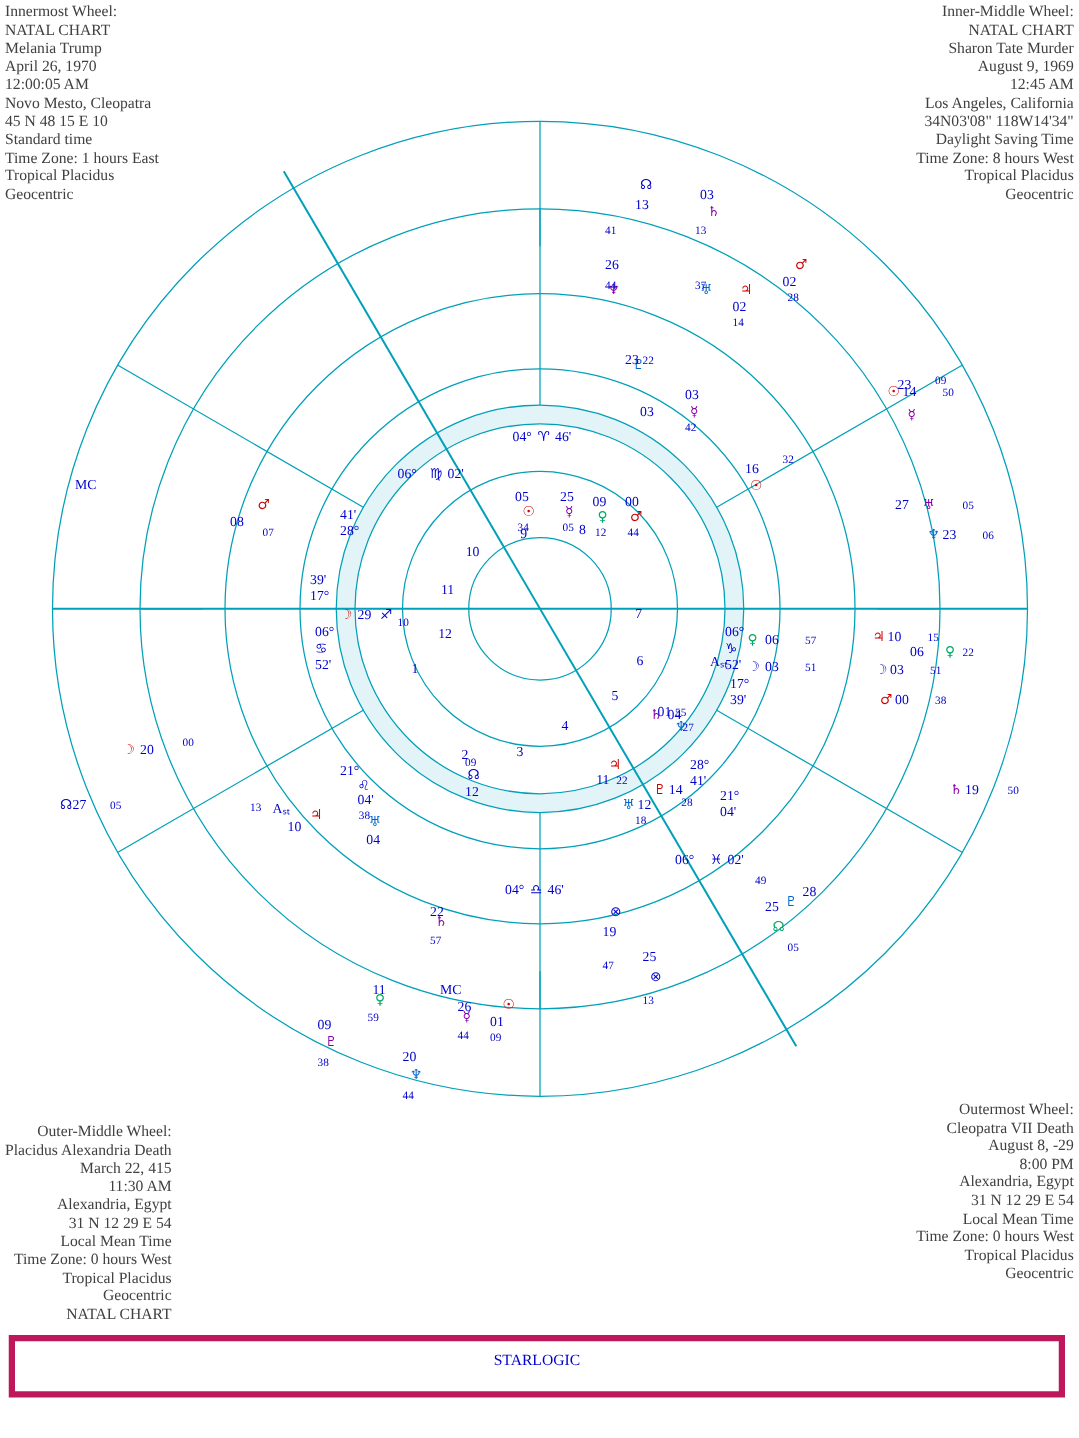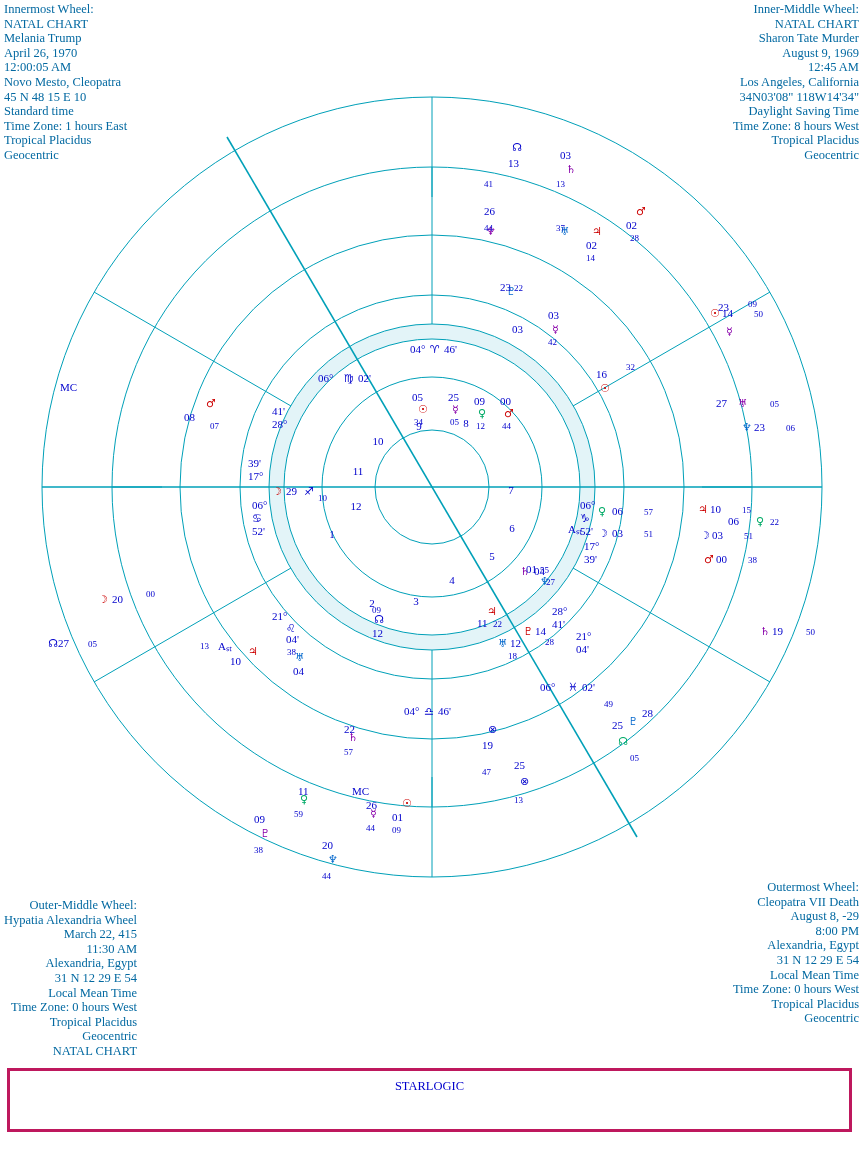--- a/index.html
+++ b/index.html
@@ -1,27 +1,27 @@
 <!DOCTYPE html>
 <html><head>
 <meta charset="utf-8">
 <style>
   html,body{margin:0;padding:0;background:#ffffff;}
   body{width:863px;height:1150px;position:relative;font-family:"Liberation Serif",serif;color:#0000cc;}
-  .corner{position:absolute;font-size:12.5px;line-height:14.6px;color:#0369a1;white-space:nowrap;}
+  .corner{position:absolute;font-size:12.5px;line-height:14.6px;color:#404040;white-space:nowrap;}
   #tl{left:4px;top:2px;text-align:left;}
   #tr{right:4px;top:2px;text-align:right;}
   #bl{left:4px;top:880px;text-align:right;margin-top:18px;}
   #br{right:4px;top:880px;text-align:right;margin-left:24px;}
   .corner div{padding:0;margin:0;}
 
   #wheel{position:absolute;left:0;top:95px;width:863px;height:790px;}
   svg{display:block;}
 
-  #footer{position:absolute;left:7px;top:1068px;width:845px;height:64px;border:3px solid #be185d;box-sizing:border-box;}
+  #footer{position:absolute;left:7px;top:1068px;width:845px;height:50px;border:5px solid #be185d;box-sizing:border-box;}
   #footer .l1{position:absolute;width:100%;top:8px;text-align:center;font-size:12.5px;color:#0000cc;}
   #footer .l2{position:absolute;width:100%;top:26px;text-align:center;font-size:12.5px;color:#0000cc;}
 
   .glyph{font-family:"DejaVu Sans",sans-serif;}
   text{font-family:"Liberation Serif",serif;}
 </style>
 </head>
 <body>
 
 <div class="corner" id="tl">
@@ -47,21 +47,21 @@
   <div>Los Angeles, California</div>
   <div>34N03'08"  118W14'34"</div>
   <div>Daylight Saving Time</div>
   <div>Time Zone: 8 hours West</div>
   <div>Tropical Placidus</div>
   <div>Geocentric</div>
 </div>
 
 <div class="corner" id="bl">
   <div>Outer-Middle Wheel:</div>
-  <div>Hypatia Alexandria Wheel</div>
+  <div>Placidus Alexandria Death</div>
   <div>March 22, 415</div>
   <div>11:30 AM</div>
   <div>Alexandria, Egypt</div>
   <div>31 N 12    29 E 54</div>
   <div>Local Mean Time</div>
   <div>Time Zone: 0 hours West</div>
   <div>Tropical Placidus</div>
   <div>Geocentric</div>
   <div>NATAL CHART</div>
 </div>

